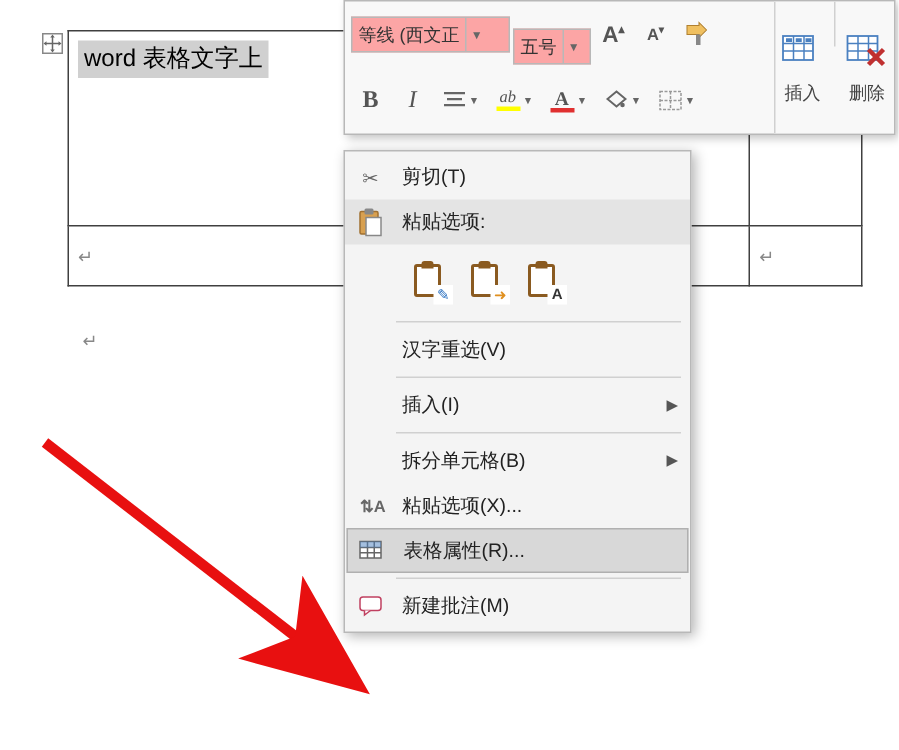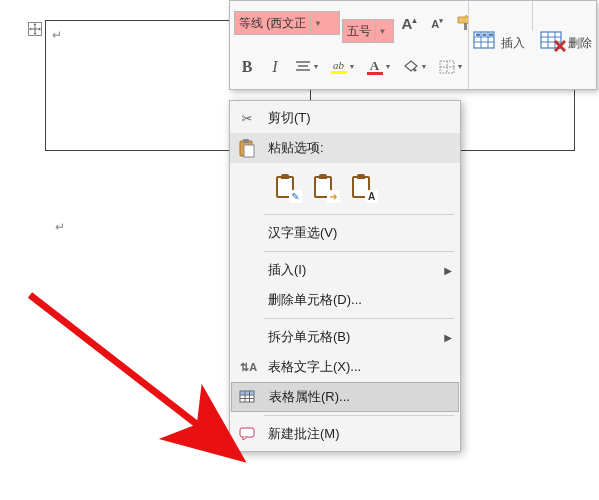--- a/index.html
+++ b/index.html
@@ -114,21 +114,21 @@
     cursor: pointer;
   }
   .tb-btn.dd-split { width: 34px; justify-content: center; gap:1px;font-family:Liberation Serif, serif;}
   .tb-btn .tri { font-size:7px; color:#666; margin-left:1px;}
   .big-a { font-size: 15px; font-weight:bold;}
   .small-a { font-size: 11px; font-weight:bold;}
   .sep {
     width: 1px; height: 30px; background: #d0d0d0; margin: 0 3px;
   }
   .grp {
-    display: flex; flex-direction: row; align-items:center; justify-content:center;
+    display: flex; flex-direction: column; align-items:center; justify-content:center;
     height: 84px; padding: 0 4px;
   }
   .grp .grp-icon { font-size: 22px; height: 38px; display:flex; align-items:center;}
   .grp .grp-label { font-size: 12px; color:#444;}
   .right-groups {
     position:absolute;
     right:0; top:0;
     height:88px;
     display:flex;
     border-left:1px solid #d0d0d0;
@@ -244,20 +244,26 @@
 
 <div class="move-handle">
   <svg viewBox="0 0 12 12">
       <path d="M6 0 L7.5 2 L6.5 2 L6.5 5.5 L10 5.5 L10 4.5 L12 6 L10 7.5 L10 6.5 L6.5 6.5 L6.5 10 L7.5 10 L6 12 L4.5 10 L5.5 10 L5.5 6.5 L2 6.5 L2 7.5 L0 6 L2 4.5 L2 5.5 L5.5 5.5 L5.5 2 L4.5 2 Z" fill="#666"></path>
     </svg>
 </div>
 
 <div class="doc-area">
   <table class="doc-table">
     <tbody>
+        <tr>
+      <td>
+        <span class="cell-text">word 表格文字上</span>
+      </td>
+      <td></td>
+    </tr>
     <tr>
       <td><span class="para-mark">↵</span></td>
       <td><span class="para-mark">↵</span></td>
     </tr>
   </tbody>
     </table>
 </div>
 <div class="after-para">↵</div>
 
 <div class="mini-toolbar">
@@ -394,37 +400,33 @@
   <div class="ctx-item">
     <span class="ctx-icon"></span>
     <span class="ctx-label">汉字重选(V)</span>
   </div>
   <div class="ctx-sep"></div>
   <div class="ctx-item">
     <span class="ctx-icon"></span>
     <span class="ctx-label">插入(I)</span>
     <span class="ctx-sub">▶</span>
   </div>
-  <div class="ctx-item">
-    <span class="ctx-icon"></span>
-    <span class="ctx-label">删除单元格(D)...</span>
-  </div>
   <div class="ctx-sep"></div>
   <div class="ctx-item">
     <span class="ctx-icon"></span>
     <span class="ctx-label">拆分单元格(B)</span>
     <span class="ctx-sub">▶</span>
   </div>
   <div class="ctx-item">
     <span class="ctx-icon">
       <svg width="16" height="16" viewBox="0 0 16 16">
           <text x="1" y="12" font-size="11" fill="#666" font-weight="bold">⇅A</text>
         </svg>
     </span>
-    <span class="ctx-label">表格文字上(X)...</span>
+    <span class="ctx-label">粘贴选项(X)...</span>
   </div>
   <div class="ctx-item hover">
     <span class="ctx-icon">
       <svg width="18" height="14" viewBox="0 0 18 14">
           <rect x="1" y="1" width="14" height="11" fill="#fff" stroke="#666"></rect>
           <line x1="1" y1="5" x2="15" y2="5" stroke="#666"></line>
           <line x1="1" y1="8.5" x2="15" y2="8.5" stroke="#666"></line>
           <line x1="6" y1="1" x2="6" y2="12" stroke="#666"></line>
           <line x1="10.5" y1="1" x2="10.5" y2="12" stroke="#666"></line>
           <rect x="1" y="1" width="14" height="4" fill="#4a80c0" opacity="0.5"></rect>

